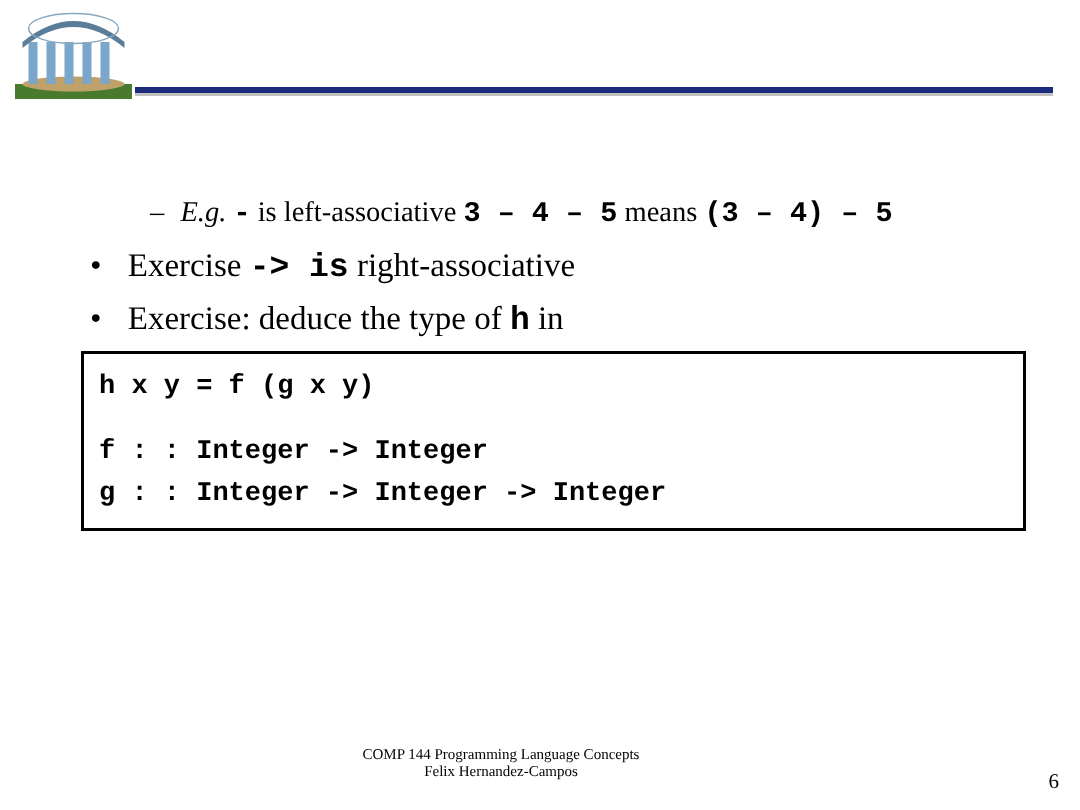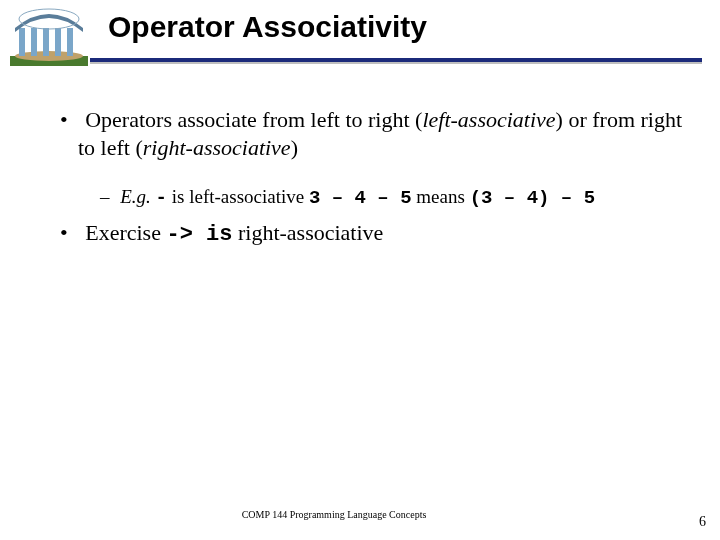--- a/index.html
+++ b/index.html
@@ -120,47 +120,55 @@
     <ellipse cx="39" cy="50" rx="34" ry="5" fill="#bfa16a"></ellipse>
     <rect x="9" y="22" width="6" height="28" fill="#7aa6c9"></rect>
     <rect x="21" y="22" width="6" height="28" fill="#7aa6c9"></rect>
     <rect x="33" y="22" width="6" height="28" fill="#7aa6c9"></rect>
     <rect x="45" y="22" width="6" height="28" fill="#7aa6c9"></rect>
     <rect x="57" y="22" width="6" height="28" fill="#7aa6c9"></rect>
     <path d="M5,22 Q39,-6 73,22 L73,26 Q39,-2 5,26 Z" fill="#5a7d9a"></path>
     <ellipse cx="39" cy="13" rx="30" ry="10" fill="none" stroke="#88a8c0" stroke-width="1"></ellipse>
   </svg>
 
-  <div class="title">Operator Associativity</div>
   <div class="rule"></div>
 
   <div class="content">
 
-    <div class="bullet">
-      <span>Operators associate from left to right (</span><span class="ital">left-associative</span><span>) or from right to left (</span><span class="ital">right-associative</span><span>)</span>
-    </div>
 
     <div class="sub nowrap">
       <span class="ital">E.g. </span>
       <span class="mono">-</span>
       <span> is left-associative </span>
       <span class="mono">3 – 4 – 5</span>
       <span> means </span>
       <span class="mono">(3 – 4) – 5</span>
     </div>
 
     <div class="bullet">
       <span>Exercise </span>
       <span class="mono">-&gt; is</span>
       <span> right-associative</span>
     </div>
 
 
+    <div class="bullet">
+      <span>Exercise: deduce the type of </span>
+      <span class="mono">h</span>
+      <span> in</span>
+    </div>
 
+    <div class="codebox">
+      <div>h x y = f (g x y)</div>
+      <div class="gap"></div>
+      <div>f : : Integer -&gt; Integer</div>
+      <div>g : : Integer -&gt; Integer -&gt; Integer</div>
+    </div>
 
   </div>
 
   <div class="footer">
     <div>COMP 144 Programming Language Concepts</div>
+    <div>Felix Hernandez-Campos</div>
   </div>
 
   <div class="pageno">6</div>
 </div>
 
 </body></html>

